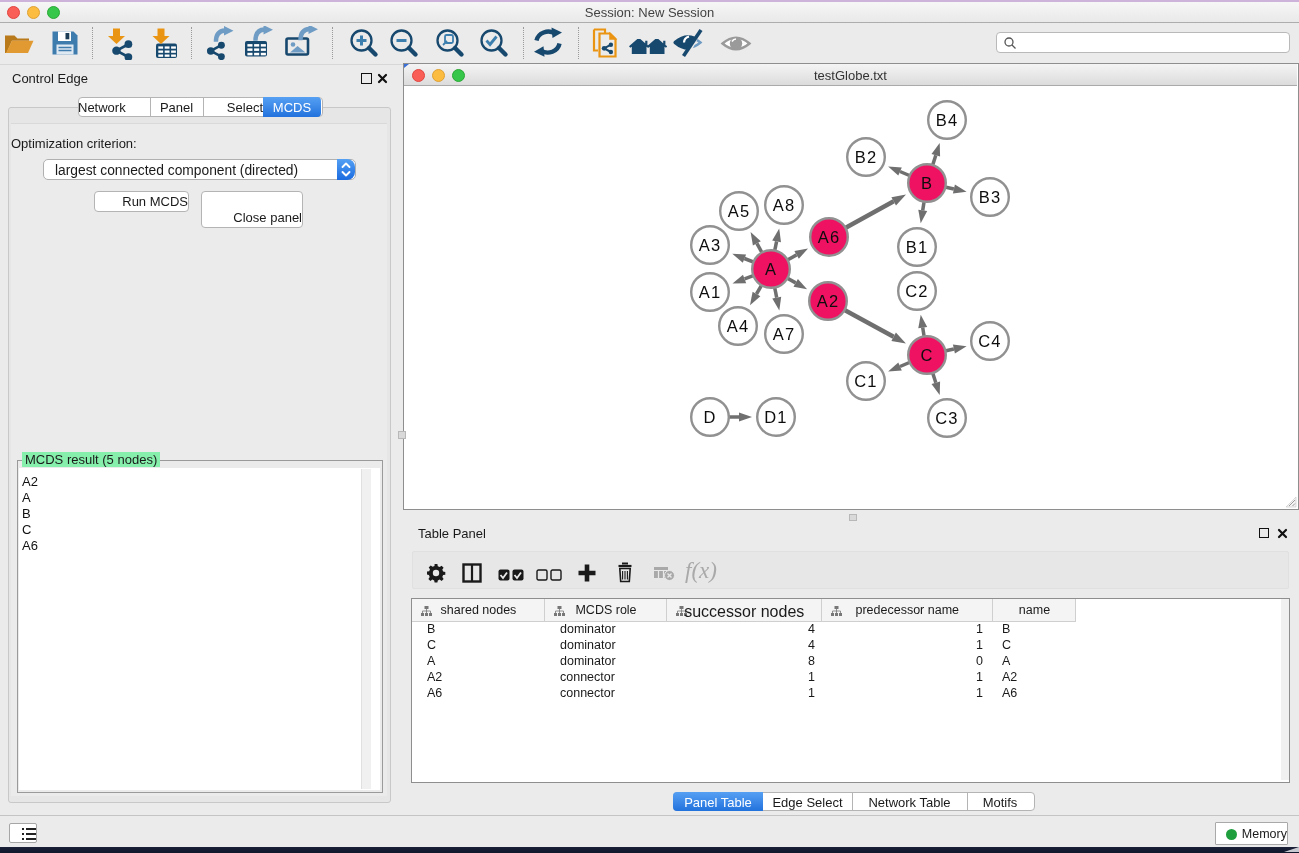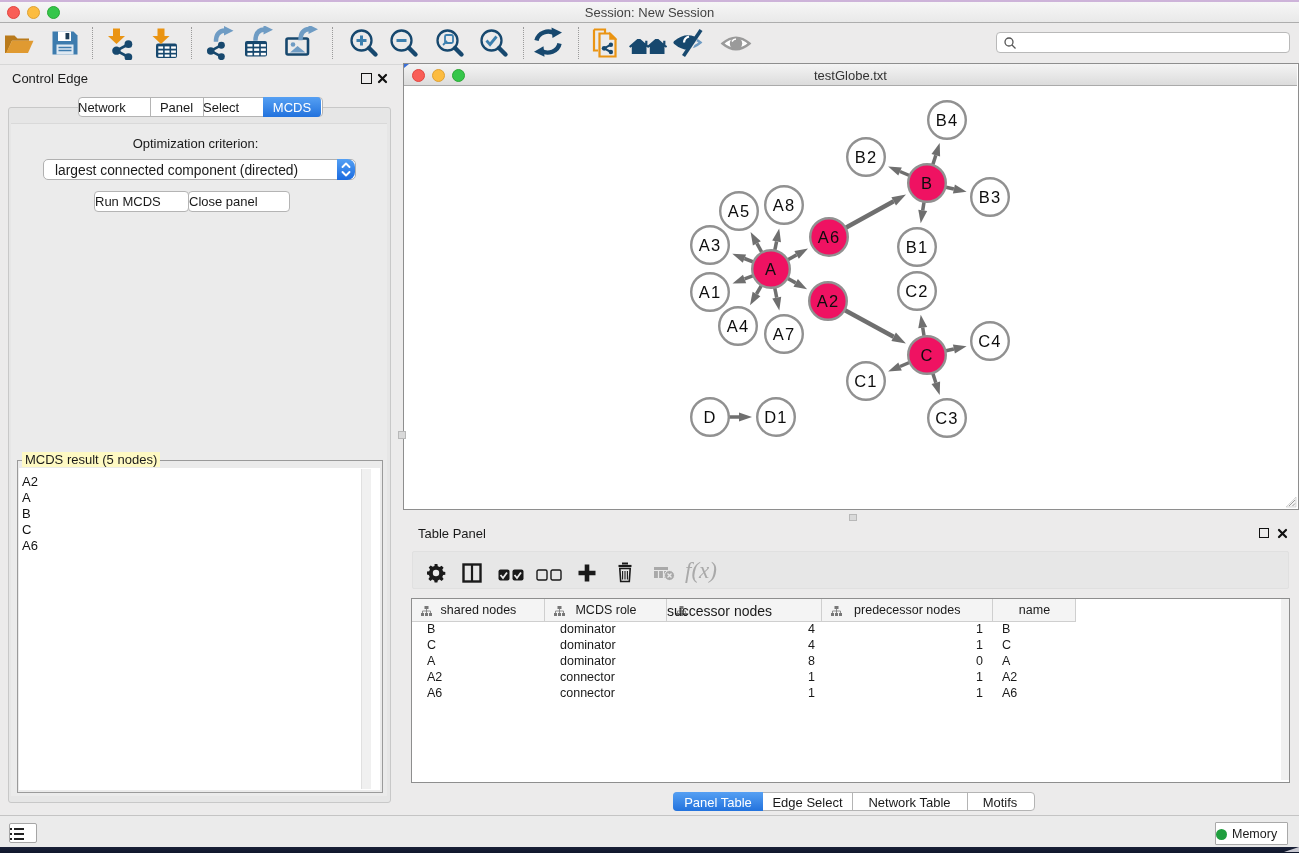--- a/index.html
+++ b/index.html
@@ -1,18 +1,18 @@
 <!DOCTYPE html>
 <html><head><meta charset="utf-8"><style>
 * {margin:0;padding:0;box-sizing:content-box}
 body {width:1299px;height:853px;position:relative;overflow:hidden;font-family:"Liberation Sans",sans-serif;background:#ecebeb}
 .tsep {position:absolute;top:27px;height:32px;border-left:1px dotted #9a9a9a}
 .tl {position:absolute;width:11px;height:11px;border-radius:50%}
 .cell {position:absolute;font-size:12.5px;color:#1a1a1a}
-.btn {position:absolute;background:#fff;border:1px solid #b4b4b4;border-radius:4px;font-size:13px;color:#1a1a1a;text-align:left}
+.btn {position:absolute;background:#fff;border:1px solid #b4b4b4;border-radius:4px;font-size:13px;color:#1a1a1a;text-align:right}
 </style></head>
 <body>
 
 <div style="position:absolute;left:0;top:0;width:1299px;height:2px;background:#cdb3d9"></div>
 
 <div style="position:absolute;left:0;top:2px;width:1299px;height:20px;background:linear-gradient(#f6f6f6,#e9e9e9);border-bottom:1px solid #adadad"></div>
 <div class="tl" style="left:7px;top:6px;background:#f95e57;border:1px solid #e14540"></div>
 <div class="tl" style="left:27px;top:6px;background:#fcbc40;border:1px solid #dfa133"></div>
 <div class="tl" style="left:47px;top:6px;background:#35c64a;border:1px solid #2aa835"></div>
 <div style="position:absolute;left:0;top:5px;width:1299px;text-align:center;font-size:13px;color:#434343">Session: New Session</div>
@@ -191,37 +191,37 @@
   </svg>
 <div style="position:absolute;left:8px;top:107px;width:381px;height:694px;border:1px solid #c8c8c8;border-radius:3px;background:#e6e6e6"></div>
 <div style="position:absolute;left:11px;top:123px;width:376px;height:672px;background:#ebebeb;border-top:1px solid #d9d9d9"></div>
 
 <div style="position:absolute;left:78px;top:97px;width:243px;height:18px;background:#fff;border:1px solid #b4b4b4;border-radius:4px"></div>
 <div style="position:absolute;left:150px;top:97px;width:1px;height:20px;background:#b4b4b4"></div>
 <div style="position:absolute;left:203px;top:97px;width:1px;height:20px;background:#b4b4b4"></div>
 <div style="position:absolute;left:263px;top:97px;width:58px;height:20px;background:linear-gradient(#56a0f3,#2272dd);border-radius:0 4px 4px 0"></div>
 <div style="position:absolute;left:78px;top:100px;width:72px;font-size:13px;color:#1a1a1a">Network</div>
 <div style="position:absolute;left:150px;top:100px;width:53px;text-align:center;font-size:13px;color:#1a1a1a">Panel</div>
-<div style="position:absolute;left:203px;top:100px;width:60px;text-align:left;font-size:13px;color:#1a1a1a">Select</div>
+<div style="position:absolute;left:203px;top:100px;width:60px;text-align:right;font-size:13px;color:#1a1a1a">Select</div>
 <div style="position:absolute;left:263px;top:100px;width:58px;text-align:center;font-size:13px;color:#fff">MCDS</div>
 
-<div style="position:absolute;left:11px;top:136px;width:369px;text-align:center;font-size:13px;color:#1a1a1a">Optimization criterion:</div>
+<div style="position:absolute;left:11px;top:136px;width:369px;text-align:left;font-size:13px;color:#1a1a1a">Optimization criterion:</div>
 <div style="position:absolute;left:43px;top:159px;width:311px;height:19px;background:#fff;border:1px solid #b0b0b0;border-radius:5px"></div>
 <div style="position:absolute;left:337px;top:159px;width:18px;height:21px;background:linear-gradient(#54a0f4,#1a6be0);border-radius:0 8px 8px 0"></div>
 <svg width="12" height="17" viewBox="0 0 12 17" style="position:absolute;left:340px;top:161px">
     <path d="M2.5 6 6 2.5 9.5 6M2.5 11 6 14.5 9.5 11" stroke="#fff" stroke-width="1.9" fill="none" stroke-linecap="round" stroke-linejoin="round"></path>
   </svg>
 <div style="position:absolute;left:55px;top:163px;font-size:13.8px;color:#1a1a1a">largest connected component (directed)</div>
 <div class="btn" style="left:94px;top:191px;width:93px;height:17px;padding-top:2px">Run MCDS</div>
-<div class="btn" style="left:188px;top:191px;width:100px;height:17px;padding-top:2px">Close panel</div>
+<div class="btn" style="left:201px;top:191px;width:100px;height:17px;padding-top:18px">Close panel</div>
 
 <div style="position:absolute;left:17px;top:460px;width:364px;height:331px;border:1px solid #9a9a9a;background:#ebebeb"></div>
 <div style="position:absolute;left:19px;top:468px;width:361px;height:322px;background:#fff"></div>
 <div style="position:absolute;left:361px;top:469px;width:9px;height:320px;background:#f0f0f0;border-left:1px solid #e0e0e0"></div>
-<div style="position:absolute;left:22px;top:452px;background:#fef9c3;padding:0 3px;font-size:13px;color:#1a1a1a">MCDS result (5 nodes)</div>
+<div style="position:absolute;left:22px;top:452px;background:#86efac;padding:0 3px;font-size:13px;color:#1a1a1a">MCDS result (5 nodes)</div>
 <div style="position:absolute;left:22px;top:474px;font-size:13px;color:#111;line-height:16px">A2<br>A<br>B<br>C<br>A6</div>
 
 <div style="position:absolute;left:403px;top:63px;width:894px;height:445px;border:1px solid #8e8e8e;background:#fff"></div>
 <div style="position:absolute;left:404px;top:64px;width:893px;height:21px;background:linear-gradient(#f4f4f4,#dcdcdc);border-bottom:1px solid #aaa"></div>
 <div class="tl" style="left:412px;top:69px;background:#f95e57;border:1px solid #e14540"></div>
 <div class="tl" style="left:432px;top:69px;background:#fcbc40;border:1px solid #dfa133"></div>
 <div class="tl" style="left:452px;top:69px;background:#35c64a;border:1px solid #2aa835"></div>
 <div style="position:absolute;left:404px;top:68px;width:893px;text-align:center;font-size:13px;color:#333">testGlobe.txt</div>
 <svg width="5" height="4" viewBox="0 0 5 4" style="position:absolute;left:404px;top:64px">
     <path d="M0 0H5L0 4z" fill="#3a6fd8"></path>
@@ -392,32 +392,32 @@
 <div style="position:absolute;left:667px;top:599px;width:154.5px;height:22px;border-right:1px solid #cfcfcf;box-sizing:border-box"></div>
 <div style="position:absolute;left:676px;top:603px"><svg width="11" height="11" viewBox="0 0 11 11">
       <g fill="#777">
         <rect x="3.5" y="0" width="4" height="3"></rect>
         <rect x="0" y="7" width="3" height="3"></rect>
         <rect x="4" y="7" width="3" height="3"></rect>
         <rect x="8" y="7" width="3" height="3"></rect>
       </g>
       <path d="M5.5 3v2M1.5 7V5h8v2M5.5 5v2" stroke="#777" stroke-width="0.8" fill="none"></path>
     </svg></div>
-<div style="position:absolute;left:667px;top:603px;width:154.5px;font-size:14px;color:#1a1a1a">successor nodes</div>
+<div style="position:absolute;left:667px;top:603px;width:154.5px;text-align:center;font-size:16px;color:#1a1a1a">successor nodes</div>
 <div style="position:absolute;left:821.5px;top:599px;width:171.5px;height:22px;border-right:1px solid #cfcfcf;box-sizing:border-box"></div>
 <div style="position:absolute;left:830.5px;top:603px"><svg width="11" height="11" viewBox="0 0 11 11">
       <g fill="#777">
         <rect x="3.5" y="0" width="4" height="3"></rect>
         <rect x="0" y="7" width="3" height="3"></rect>
         <rect x="4" y="7" width="3" height="3"></rect>
         <rect x="8" y="7" width="3" height="3"></rect>
       </g>
       <path d="M5.5 3v2M1.5 7V5h8v2M5.5 5v2" stroke="#777" stroke-width="0.8" fill="none"></path>
     </svg></div>
-<div style="position:absolute;left:821.5px;top:603px;width:171.5px;text-align:center;font-size:12.5px;color:#1a1a1a">predecessor nodes</div>
+<div style="position:absolute;left:821.5px;top:603px;width:171.5px;text-align:center;font-size:12.5px;color:#1a1a1a">predecessor name</div>
 <div style="position:absolute;left:993px;top:599px;width:83px;height:22px;border-right:1px solid #cfcfcf;box-sizing:border-box"></div>
 <div style="position:absolute;left:993px;top:603px;width:83px;text-align:center;font-size:12.5px;color:#1a1a1a">name</div>
 <div class="cell" style="left:427px;top:622px;width:100px">B</div>
 <div class="cell" style="left:560px;top:622px;width:100px">dominator</div>
 <div class="cell" style="left:700px;top:622px;width:115px;text-align:right">4</div>
 <div class="cell" style="left:868px;top:622px;width:115px;text-align:right">1</div>
 <div class="cell" style="left:1002px;top:622px;width:60px">B</div>
 <div class="cell" style="left:427px;top:638px;width:100px">C</div>
 <div class="cell" style="left:560px;top:638px;width:100px">dominator</div>
 <div class="cell" style="left:700px;top:638px;width:115px;text-align:right">4</div>

